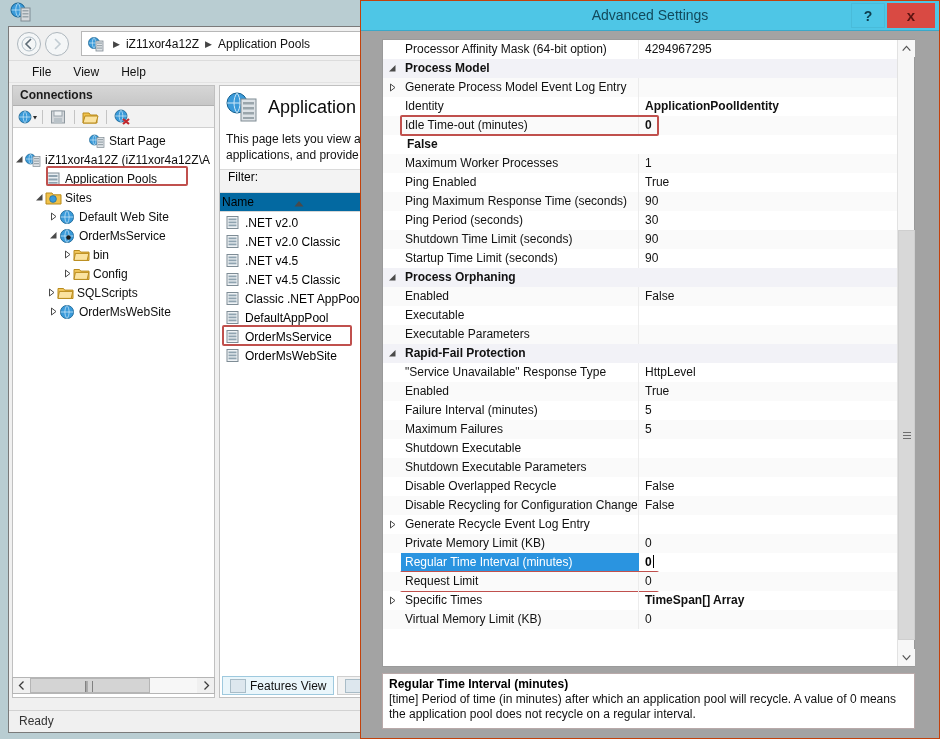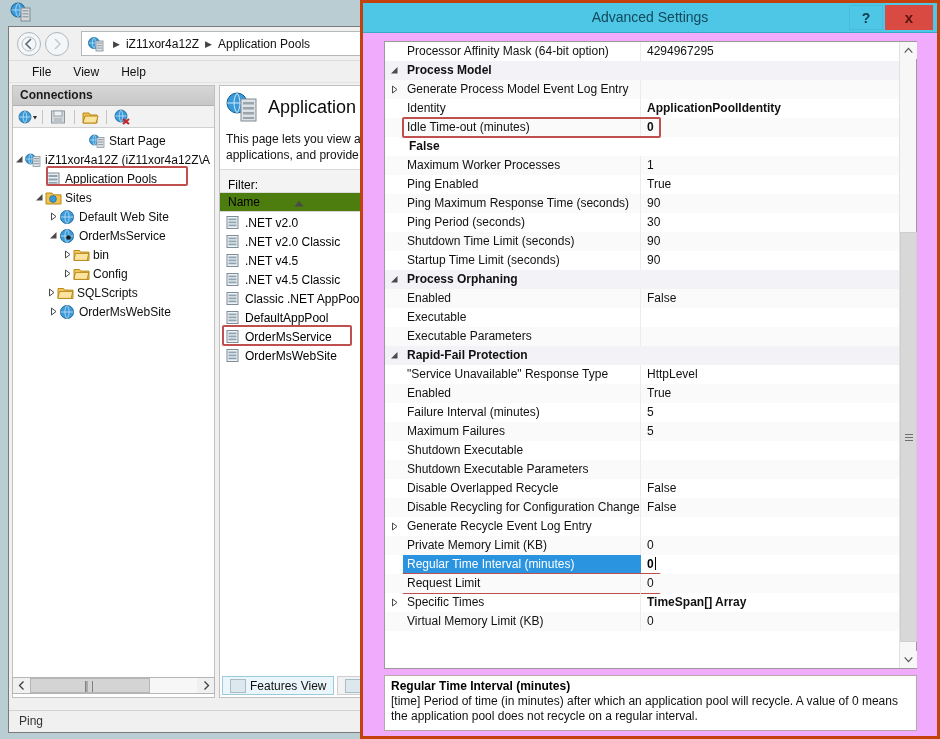--- a/index.html
+++ b/index.html
@@ -77,26 +77,26 @@
   #mid-pane{
     position:absolute;left:210px;top:2px;width:160px;bottom:4px;
     background:#fff;border:1px solid #c0c0c0;box-sizing:border-box;overflow:hidden;
   }
   #mid-title{display:flex;align-items:center;height:42px;padding-left:6px;}
   #mid-title .big-ico{width:34px;height:32px;position:relative;margin-right:8px;}
   #mid-title .t{font-size:18px;color:#0a0a0a;white-space:nowrap;}
   #mid-desc{padding:3px 6px 0 6px;font-size:12px;color:#111;line-height:16px;white-space:nowrap;}
   #filter-row{
     margin-top:6px;height:24px;background:#f3f3f3;border-top:1px solid #dadada;
-    border-bottom:1px solid #dadada;display:flex;align-items:flex-end;padding-left:8px;
+    border-bottom:1px solid #dadada;display:flex;align-items:flex-start;padding-left:8px;
     box-sizing:border-box;font-size:12px;
   }
   #col-head{
-    height:19px;background:#4d7c0f;border-bottom:1px solid #d6d6d6;
-    display:flex;align-items:center;padding-left:8px;box-sizing:border-box;
+    height:19px;background:#0369a1;border-bottom:1px solid #d6d6d6;
+    display:flex;align-items:center;padding-left:2px;box-sizing:border-box;
     font-size:12px;position:relative;
   }
   #col-head .sortarrow{position:absolute;left:73px;top:4px;}
   #pool-list{position:relative;padding-top:1px;}
   .pool-row{height:19px;display:flex;align-items:center;padding-left:5px;font-size:12px;white-space:nowrap;}
   .pool-row .pico{width:16px;height:15px;margin-right:4px;position:relative;flex:0 0 auto;}
   
   #right-pane{
     position:absolute;left:374px;top:2px;right:3px;bottom:4px;
     background:#fff;border:1px solid #c0c0c0;box-sizing:border-box;
@@ -121,21 +121,21 @@
   .vtab.inactive{border-color:#cfcfcf;background:#f2f2f2;color:#555;}
   .vtab .vico{width:14px;height:12px;margin-right:4px;background:#dde7ee;border:1px solid #a9bcc7;}
   #statusbar{
     position:absolute;left:0;right:0;bottom:0;height:22px;background:#f0f0f0;
     border-top:1px solid #d2d2d2;box-sizing:border-box;
     font-size:12px;color:#333;padding:3px 0 0 10px;overflow:hidden;
   }
   
   #dlg{
     position:absolute;left:360px;top:0;width:580px;height:739px;
-    background:#f0abfc;border:3px solid #c2410c;box-sizing:border-box;
+    background:#a3a3a3;border:1px solid #c2410c;box-sizing:border-box;
   }
   #dlg-title{
     height:30px;background:#4ec6e6;position:relative;
     border-bottom:1px solid #3aa8c9;box-sizing:border-box;
   }
   #dlg-title .ttl{
     position:absolute;left:0;right:0;top:6px;text-align:center;
     font-size:14px;color:#124a5c;
   }
   #dlg-help{
@@ -540,21 +540,21 @@
         <span>Features View</span>
       </div>
       <div class="vtab inactive">
         <span class="vico"></span>
         <span>Cont</span>
       </div>
     </div>
   </div>
 
   <div id="statusbar">
-    <span>Ping</span>
+    <span>Ready</span>
   </div>
 </div>
 
 <div id="dlg">
   <div id="dlg-title">
     <div class="ttl">Advanced Settings</div>
     <div id="dlg-help">?</div>
     <div id="dlg-close">x</div>
   </div>
 

